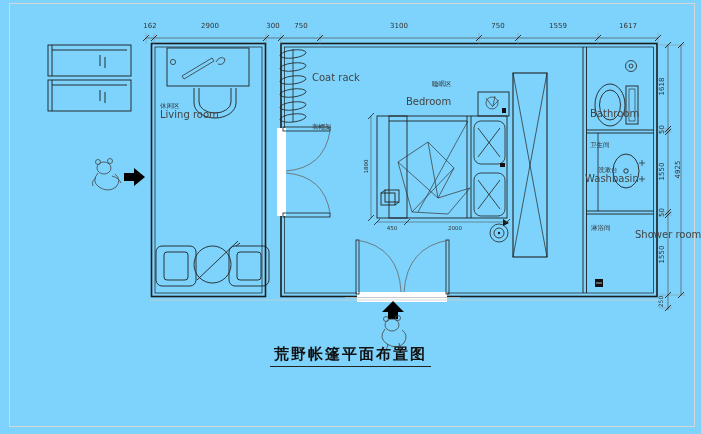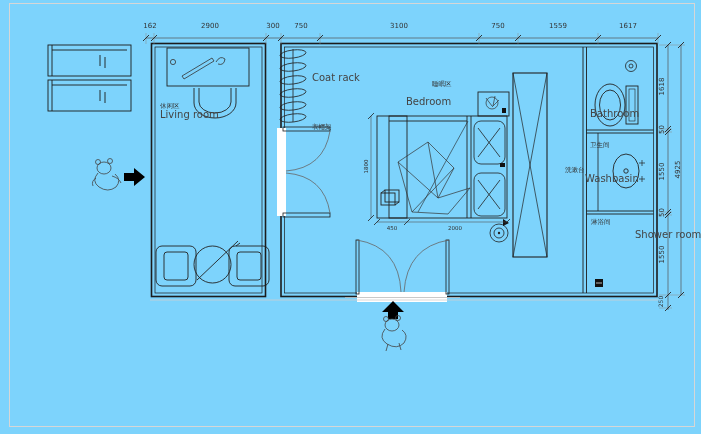--- a/index.html
+++ b/index.html
@@ -295,19 +295,22 @@
 
   <div class="lbl zh" style="left:312px;top:80px;margin-top:43px;">衣帽架</div>
   <div class="lbl en" style="left:312px;top:74px;">Coat rack</div>
 
   <div class="lbl zh" style="left:406px;top:80px;padding-left:26px;">睡眠区</div>
   <div class="lbl en" style="left:406px;top:98px;">Bedroom</div>
 
   <div class="lbl zh" style="left:590px;top:101px;margin-top:40px;">卫生间</div>
   <div class="lbl en" style="left:590px;top:110px;text-align:center;">Bathroom</div>
 
-  <div class="lbl zh" style="left:565px;top:166px;">洗漱台</div>
+  <div class="lbl zh" style="left:585px;top:166px;padding-left:13px;">洗漱台</div>
   <div class="lbl en" style="left:585px;top:175px;">Washbasin</div>
 
-  <div class="lbl zh" style="left:591px;top:218px;">淋浴间</div>
+  <div class="lbl zh" style="left:591px;top:224px;">淋浴间</div>
   <div class="lbl en" style="left:591px;top:231px;margin-left:44px;">Shower room</div>
 
+  <div class="title-wrap">
+    <span class="title">荒野帐篷平面布置图</span>
+  </div>
 </div>
 
 </body></html>

